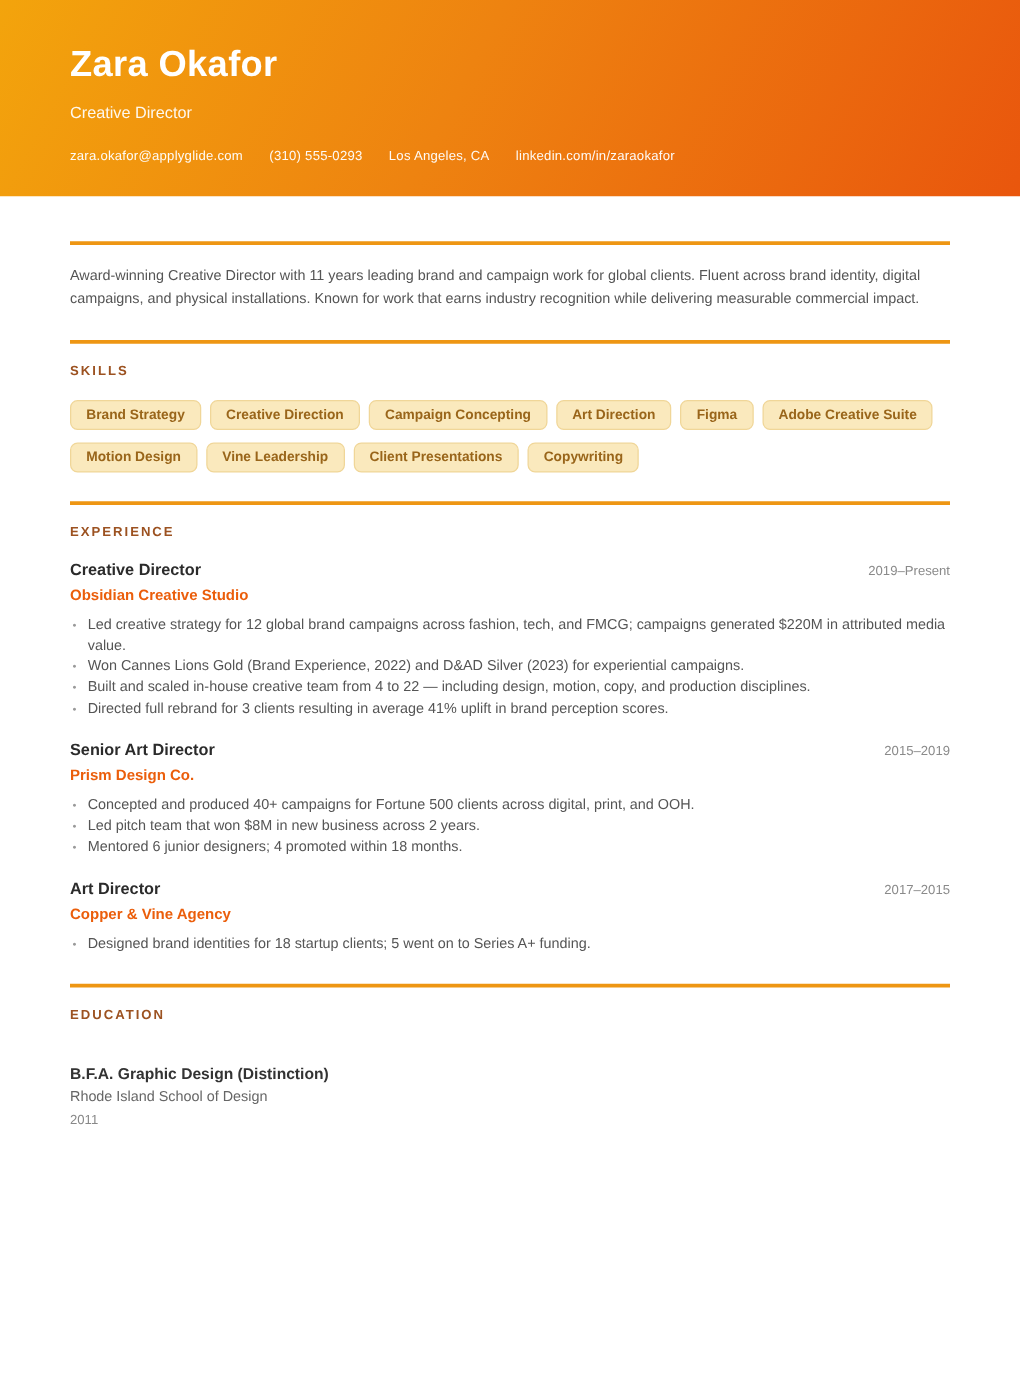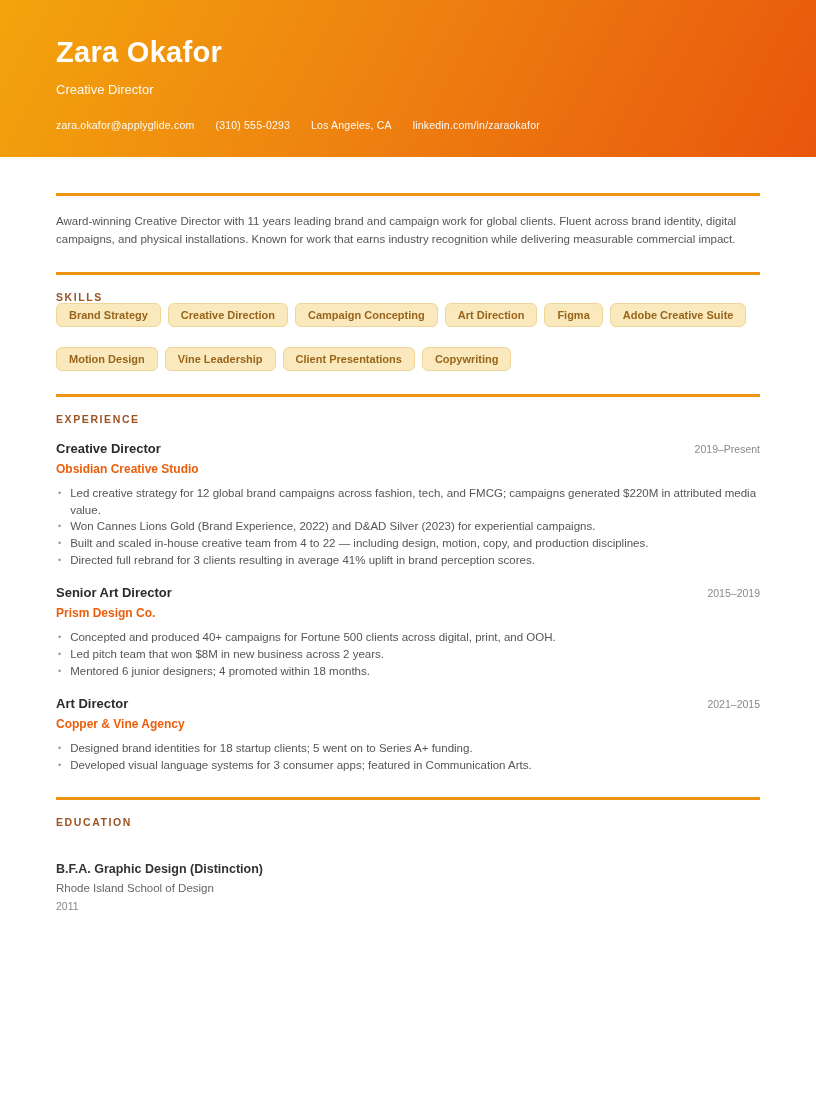--- a/index.html
+++ b/index.html
@@ -60,23 +60,24 @@
   .about-text {
     margin-top: 17px;
     font-size: 11.5px;
     line-height: 1.56;
     color: #555555;
     max-width: 704px;
   }
 
   
   .pills {
+    margin-top: 17px;
     display: flex;
     flex-wrap: wrap;
-    gap: 20px 7px;
+    gap: 10px 7px;
     max-width: 704px;
   }
   .pill {
     display: inline-block;
     background: #FAE9BD;
     border: 1px solid #F0D698;
     border-radius: 6px;
     padding: 5px 12px;
     font-size: 11px;
     font-weight: bold;
@@ -203,31 +204,27 @@
         <li>
             <span class="dot"></span>
             <span>Mentored 6 junior designers; 4 promoted within 18 months.</span>
           </li>
       </ul>
     </div>
 
     <div class="job">
       <div class="job-head">
         <span class="job-title">Art Director</span>
-        <span class="job-dates">2021–2015</span>
+        <span class="job-dates">2017–2015</span>
       </div>
       <div class="company">Copper &amp; Vine Agency</div>
       <ul class="bullets">
         <li>
             <span class="dot"></span>
             <span>Designed brand identities for 18 startup clients; 5 went on to Series A+ funding.</span>
-          </li>
-        <li>
-            <span class="dot"></span>
-            <span>Developed visual language systems for 3 consumer apps; featured in Communication Arts.</span>
           </li>
       </ul>
     </div>
   </section>
 
   <section>
     <hr class="rule">
     <h2 class="section-heading">EDUCATION</h2>
     <div class="degree">B.F.A. Graphic Design (Distinction)</div>
     <div class="school">Rhode Island School of Design</div>

